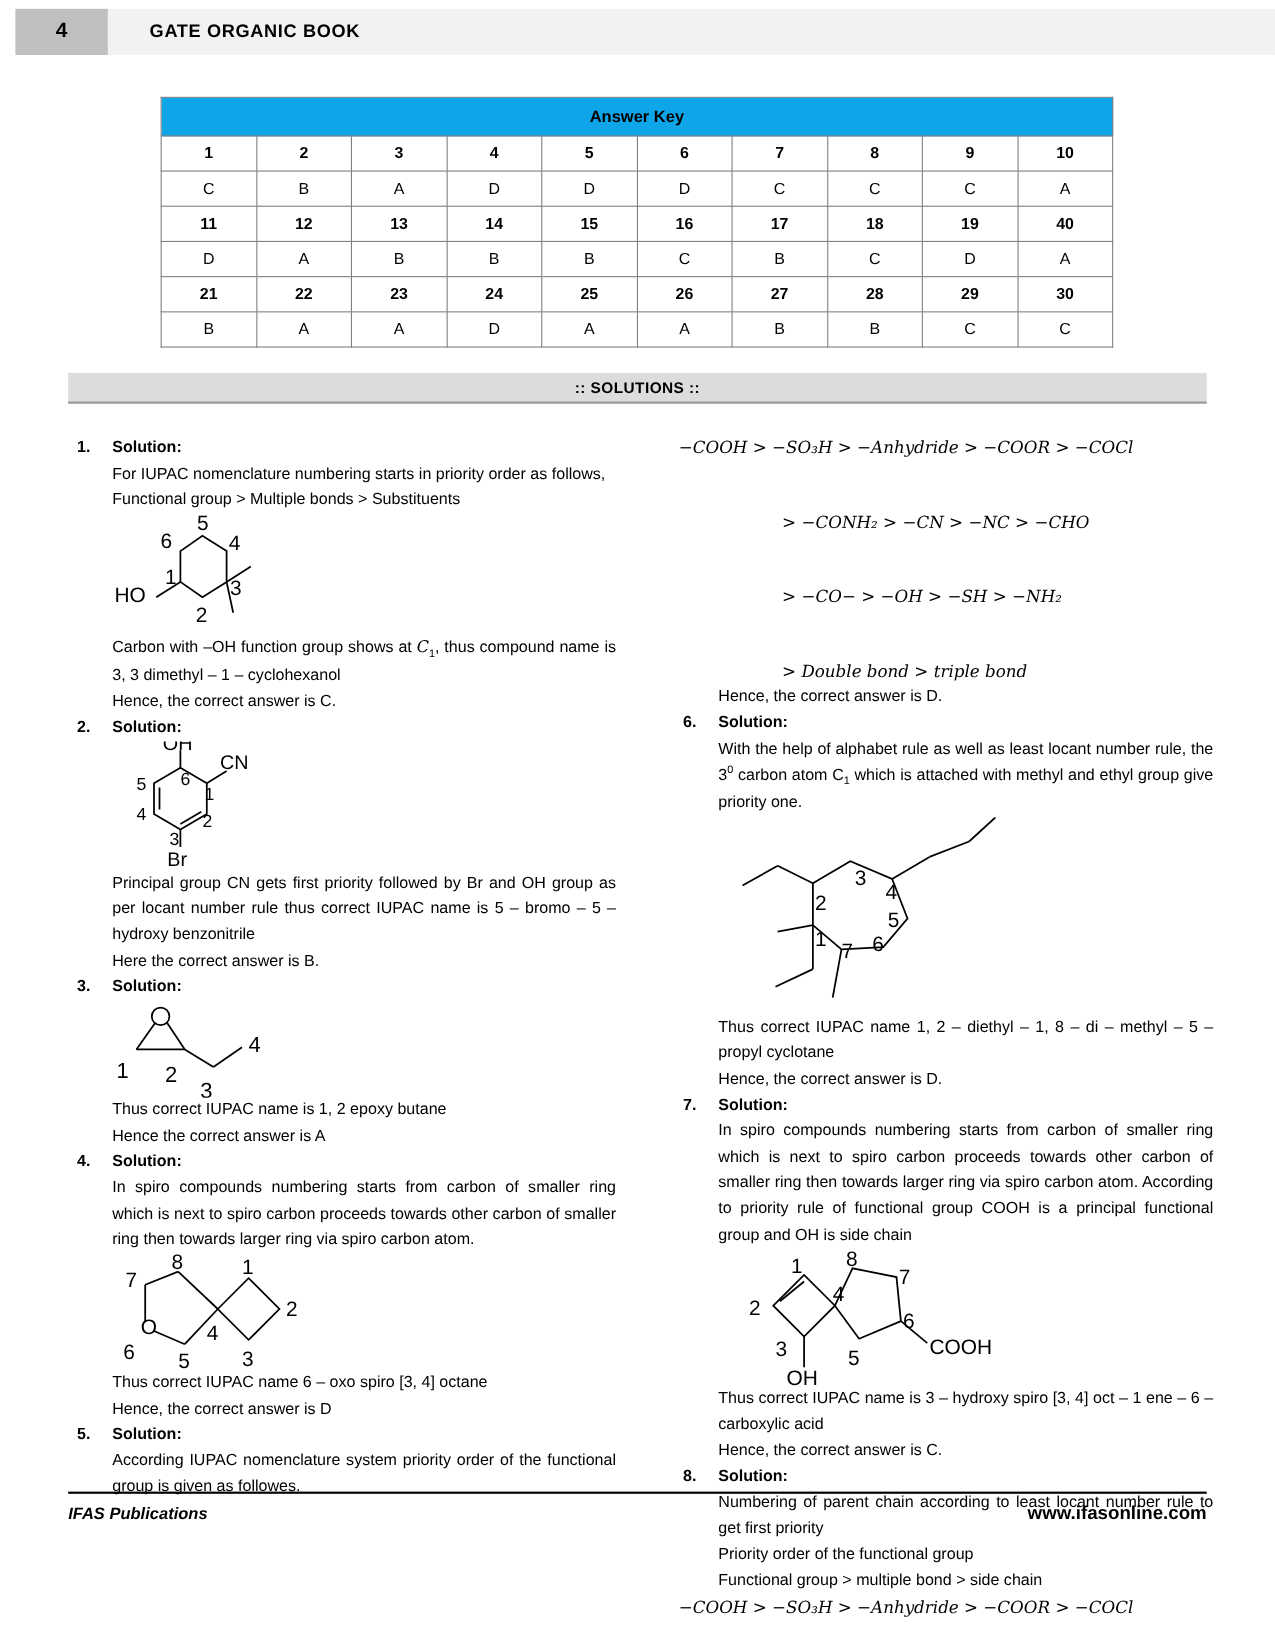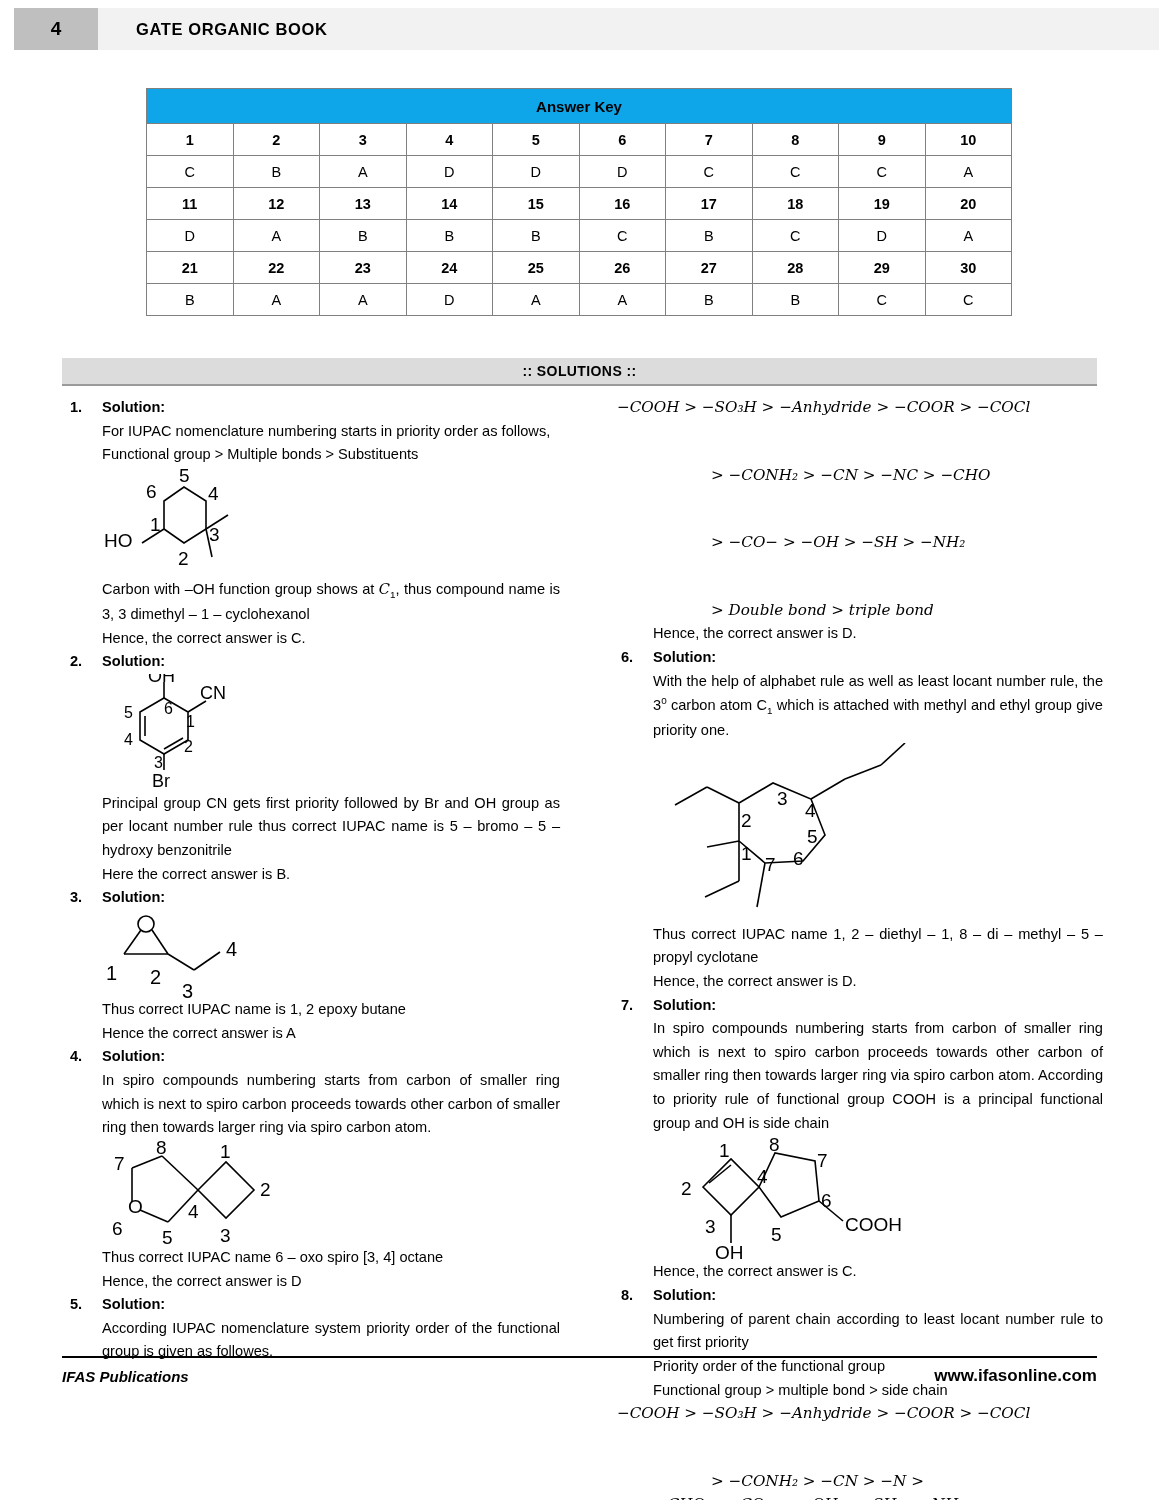--- a/index.html
+++ b/index.html
@@ -54,21 +54,21 @@
     background:#0ea5e9;
     font-weight:bold;
     font-size:15px;
     height:34px;
   }
   .answer-key .ak-num{ font-weight:bold; }
   .answer-key .ak-ans{ font-weight:normal; }
 
   
   .solutions-bar{
-    position:absolute;left:62px;top:358px;width:1035px;height:26px;
+    position:absolute;left:62px;top:339px;width:1035px;height:26px;
     background:#dcdcdc;
     border-bottom:2px solid #9a9a9a;
     display:flex;align-items:center;justify-content:center;
   }
   .solutions-bar .label{
     font-size:14px;font-weight:bold;letter-spacing:0.4px;
   }
 
   
   .col{
@@ -165,21 +165,21 @@
   <tr>
     <td class="ak-num">11</td>
     <td class="ak-num">12</td>
     <td class="ak-num">13</td>
     <td class="ak-num">14</td>
     <td class="ak-num">15</td>
     <td class="ak-num">16</td>
     <td class="ak-num">17</td>
     <td class="ak-num">18</td>
     <td class="ak-num">19</td>
-    <td class="ak-num">20</td>
+    <td class="ak-num">40</td>
   </tr>
   <tr>
     <td class="ak-ans">D</td>
     <td class="ak-ans">A</td>
     <td class="ak-ans">B</td>
     <td class="ak-ans">B</td>
     <td class="ak-ans">B</td>
     <td class="ak-ans">C</td>
     <td class="ak-ans">B</td>
     <td class="ak-ans">C</td>
@@ -430,20 +430,21 @@
           <text x="104" y="48">4</text>
           <text x="168" y="72">6</text>
           <text x="52" y="98">3</text>
           <text x="118" y="106">5</text>
           <text x="62" y="124">OH</text>
           <text x="192" y="96">COOH</text>
         </g>
       </svg>
     </div>
 
+    <div class="p just">Thus correct IUPAC name is 3 – hydroxy spiro [3, 4] oct – 1 ene – 6 – carboxylic acid</div>
     <div class="p">Hence, the correct answer is C.</div>
   </div>
 
   <div class="sol-item">
     <span class="sol-num">8.</span>
     <div class="sol-head">Solution:</div>
     <div class="p just">Numbering of parent chain according to least locant number rule to get first priority</div>
     <div class="p">Priority order of the functional group</div>
     <div class="p">Functional group &gt; multiple bond &gt; side chain</div>
     <div class="mathline" style="margin-left:-36px">−COOH &gt;  −SO₃H &gt; −Anhydride &gt;  −COOR &gt;  −COCl</div>

